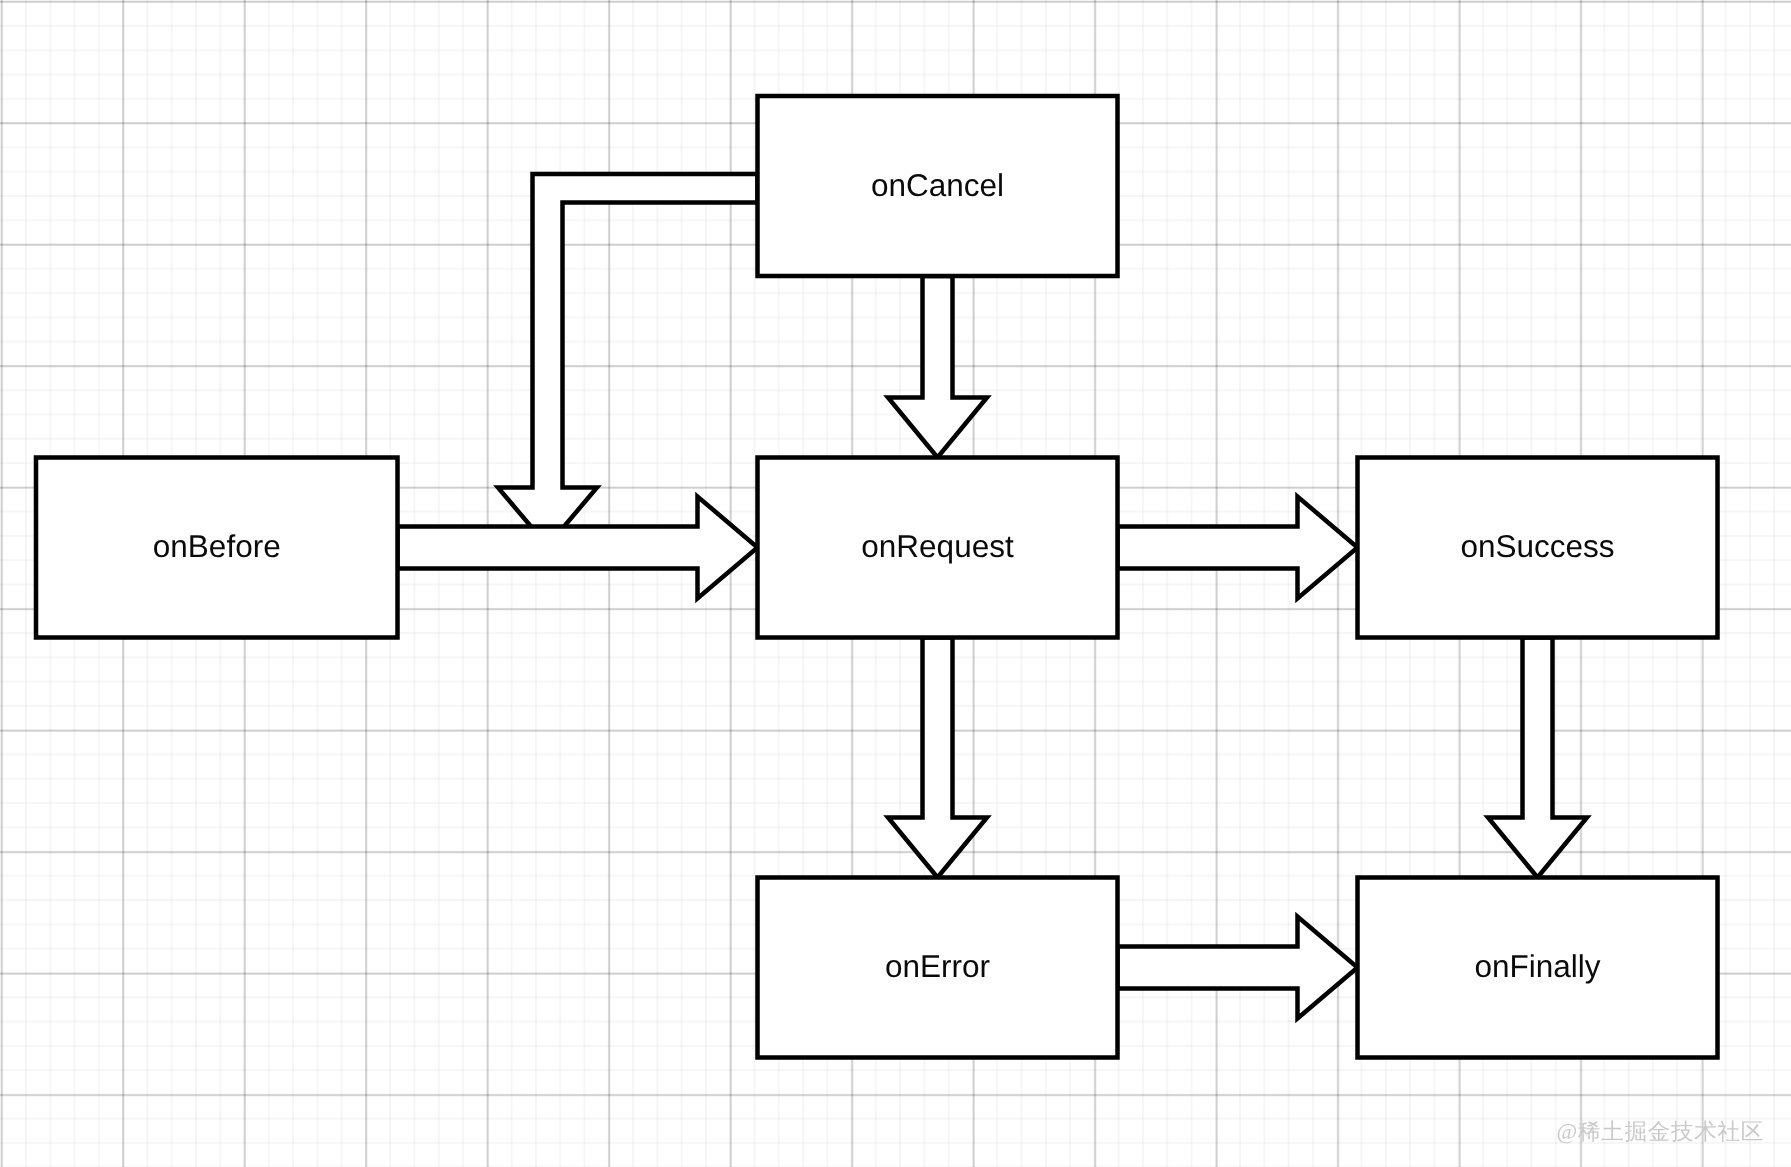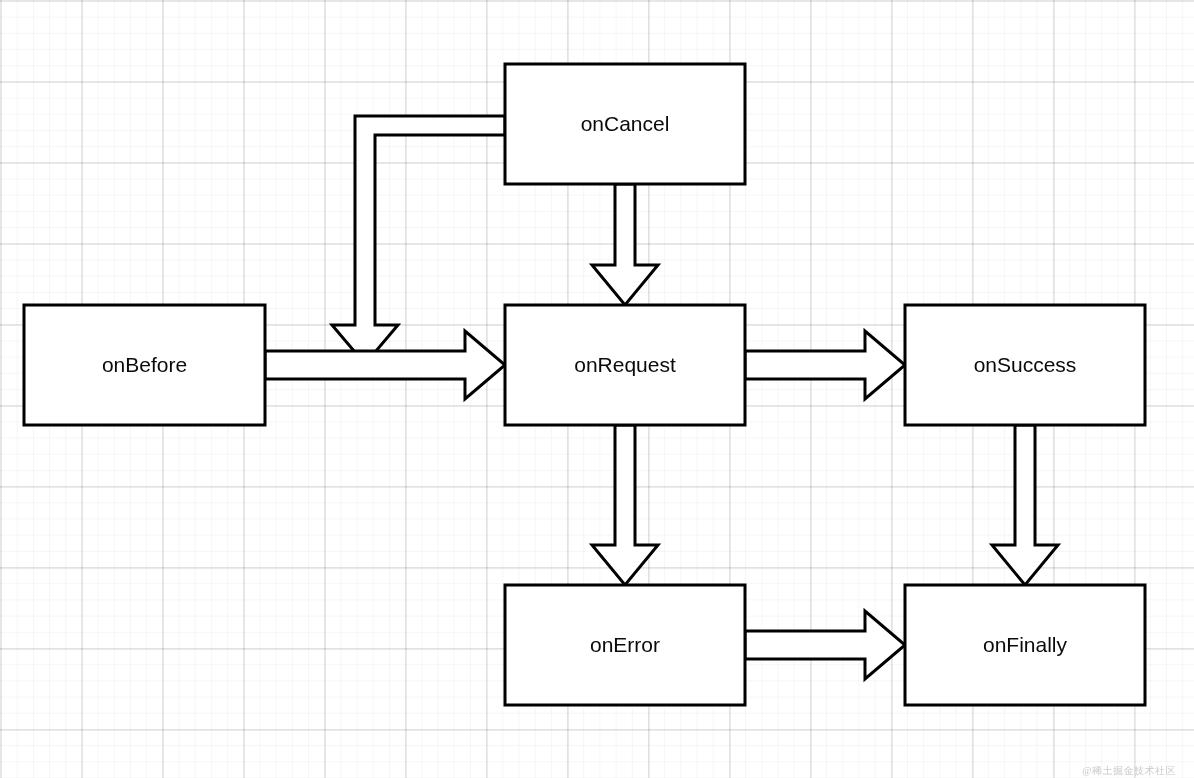--- a/index.html
+++ b/index.html
@@ -45,23 +45,23 @@
   }
   .block-arrow {
     fill: #ffffff;
     stroke: #000000;
     stroke-width: 3;
     stroke-linejoin: miter;
   }
   .watermark {
     position: absolute;
     right: 18px;
-    bottom: 0;
+    bottom: 14px;
     font-family: Liberation Serif, serif;
-    font-size: 10px;
+    font-size: 15px;
     color: #c9c9c9;
     letter-spacing: 0.5px;
     user-select: none;
   }
 </style>
 </head>
 <body>
 
 <div id="canvas">
 

